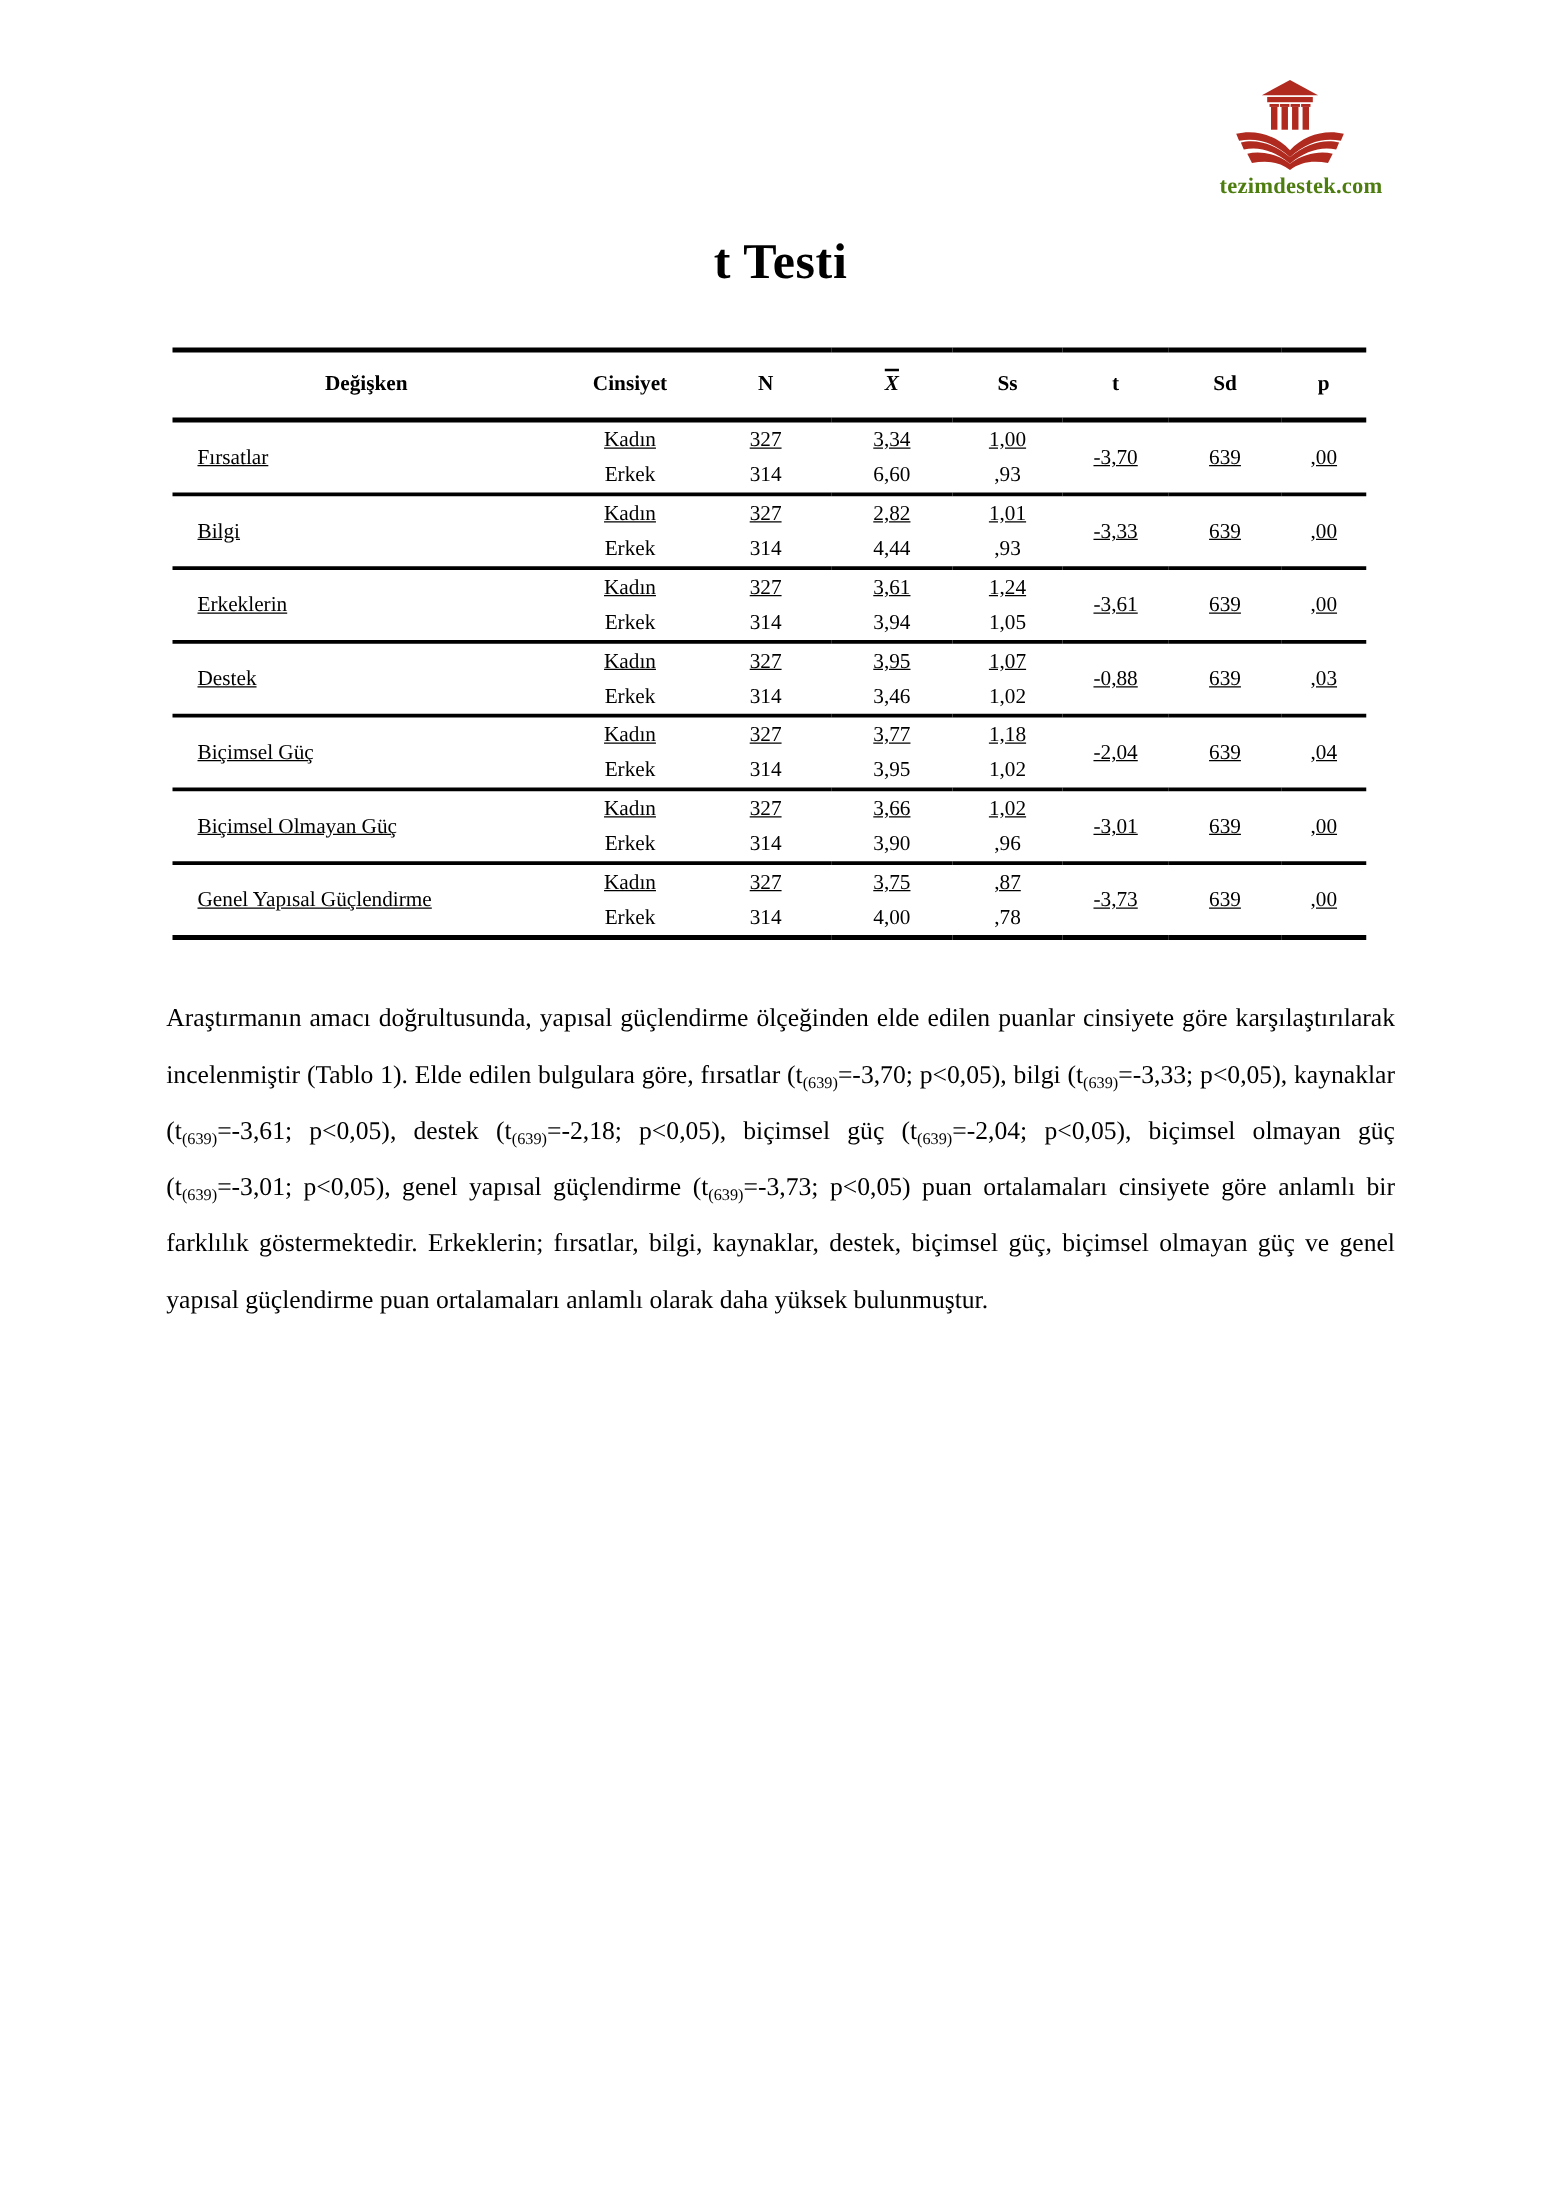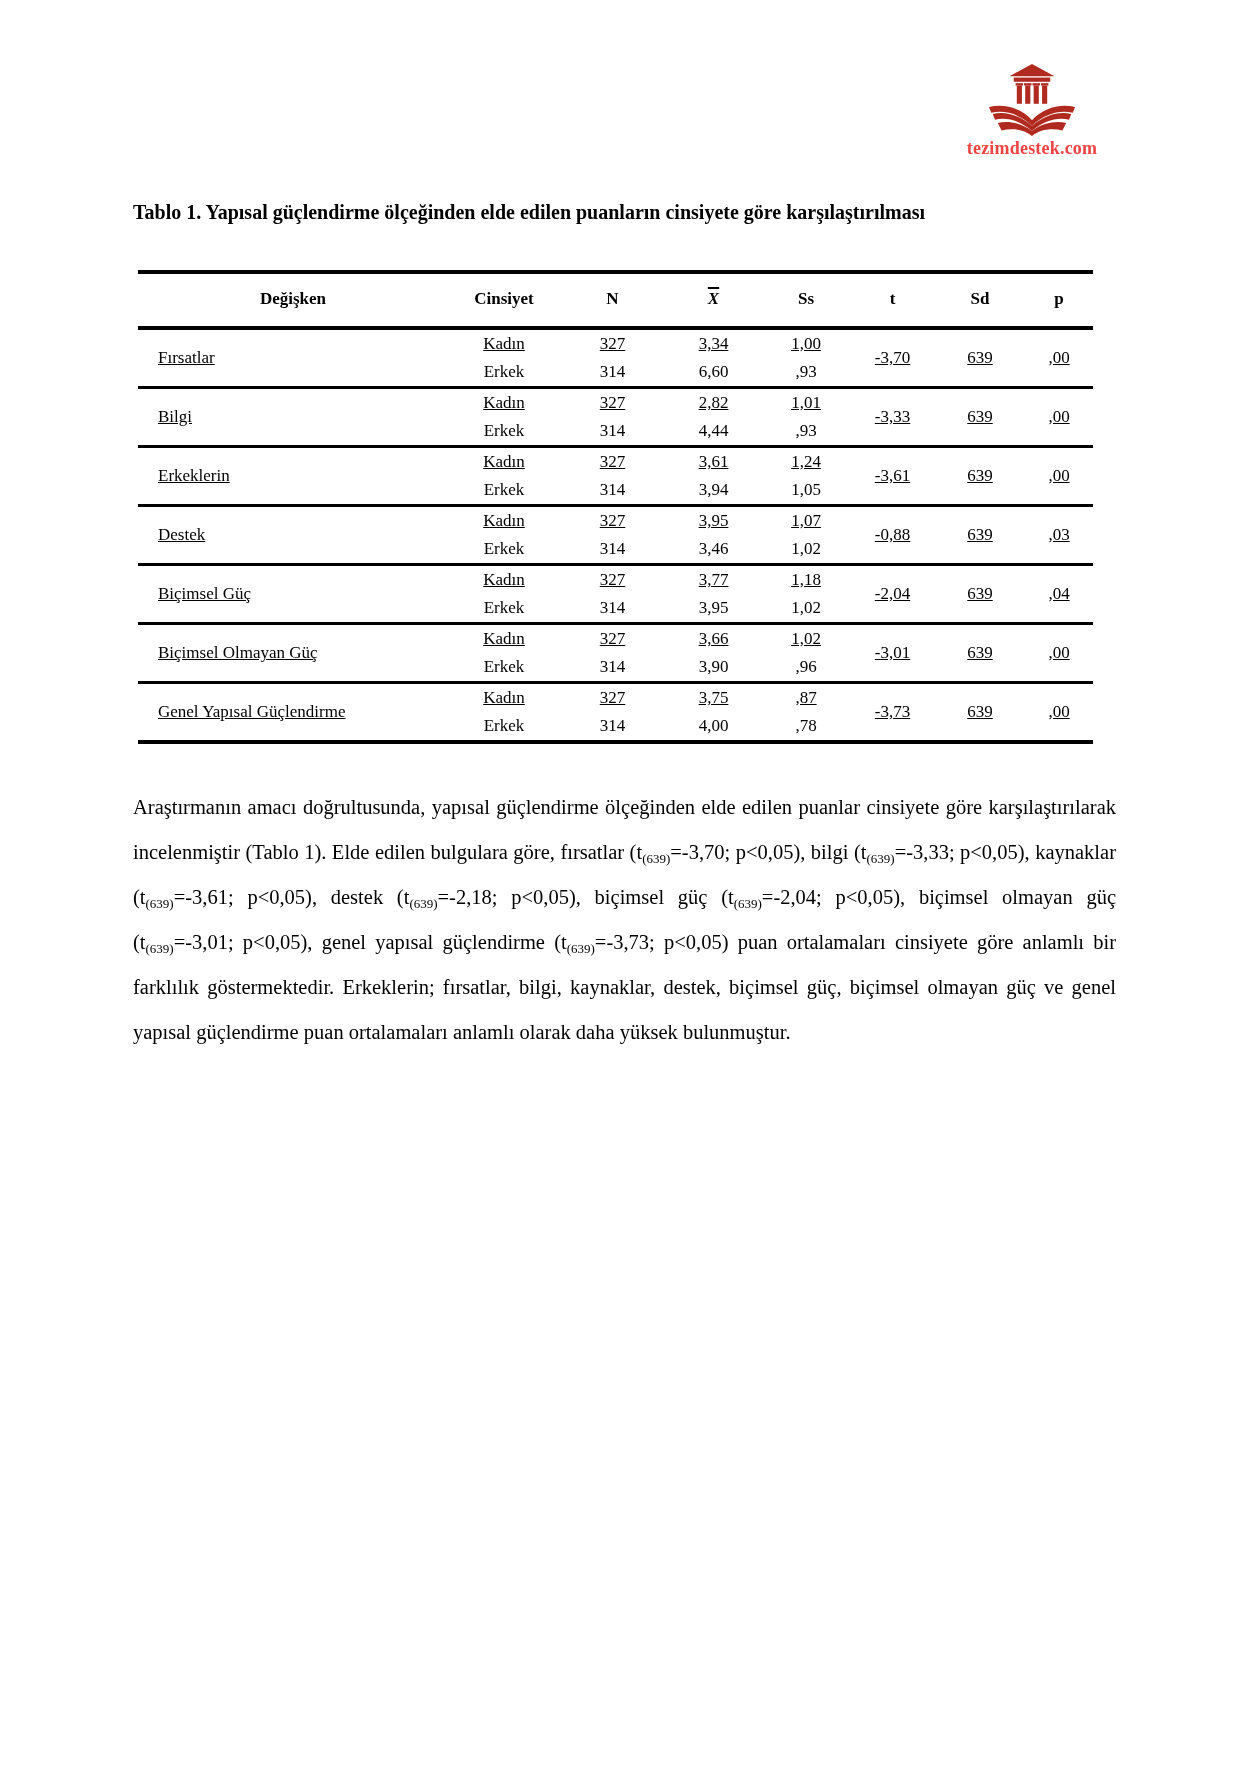--- a/index.html
+++ b/index.html
@@ -22,22 +22,23 @@
     left: 958px;
     width: 148px;
     text-align: center;
   }
   .logo svg { display: block; margin: 0 auto; }
   .logo-text {
     margin-top: 1px;
     font-weight: bold;
     font-size: 18px;
     letter-spacing: 0.2px;
-    color: #ef4444;
+    color: #4d7c0f;
     font-family: "Liberation Serif", serif;
+    text-align: right;
   }
 
   
   h1.title {
     margin: 0;
     text-align: center;
     font-size: 40px;
     font-weight: bold;
     letter-spacing: 0.5px;
   }
@@ -130,22 +131,22 @@
           <path d="M50 66 C36 54 20 50 8 53.5 L10.5 59.5 C23 56.5 37 60.5 50 71.5 Z"></path>
           <path d="M50 71.5 C38 62.5 24 60.5 13.5 63 L17.5 71 C29 68.5 41 69.5 50 77 Z"></path>
         </g>
 
         <use href="#wing" transform="scale(-1,1) translate(-100,0)"></use>
       </g>
     </svg>
     <div class="logo-text">tezimdestek.com</div>
   </div>
 
-
-  <div class="caption">Tablo 1. Yapısal güçlendirme ölçeğinden elde edilen puanların cinsiyete göre karşılaştırılması</div>
+  <h1 class="title">t Testi</h1>
+
 
   <table class="ttest">
     <thead>
       <tr>
         <th class="col-variable col-variable-w">Değişken</th>
         <th class="col-cinsiyet-w">Cinsiyet</th>
         <th class="col-n-w">N</th>
         <th class="col-mean-w"><span class="xbar">X</span></th>
         <th class="col-ss-w">Ss</th>
         <th class="col-t-w">t</th>

